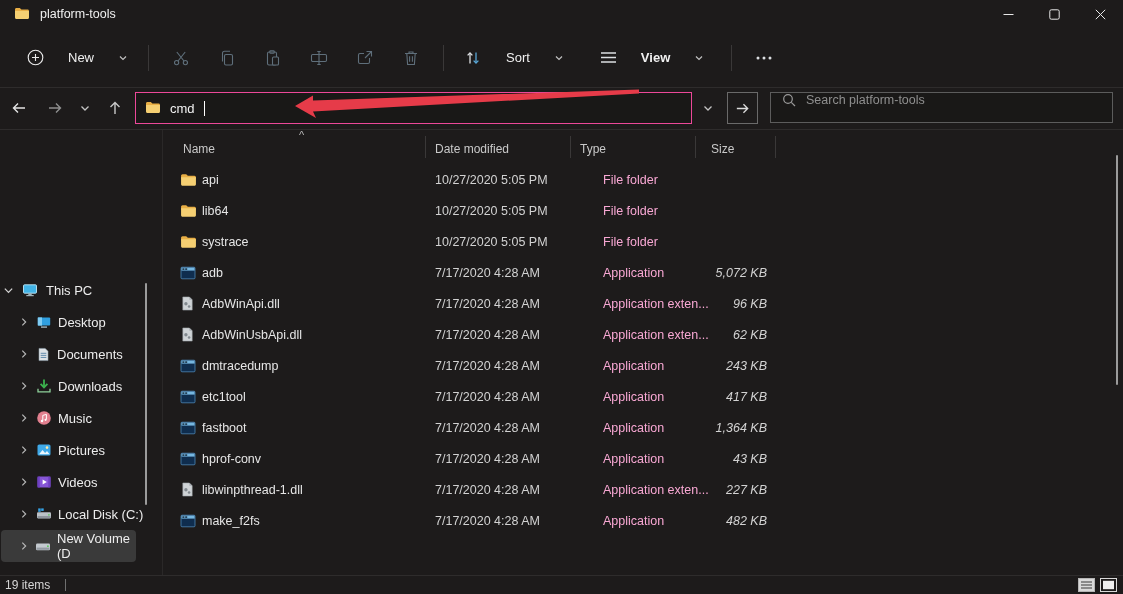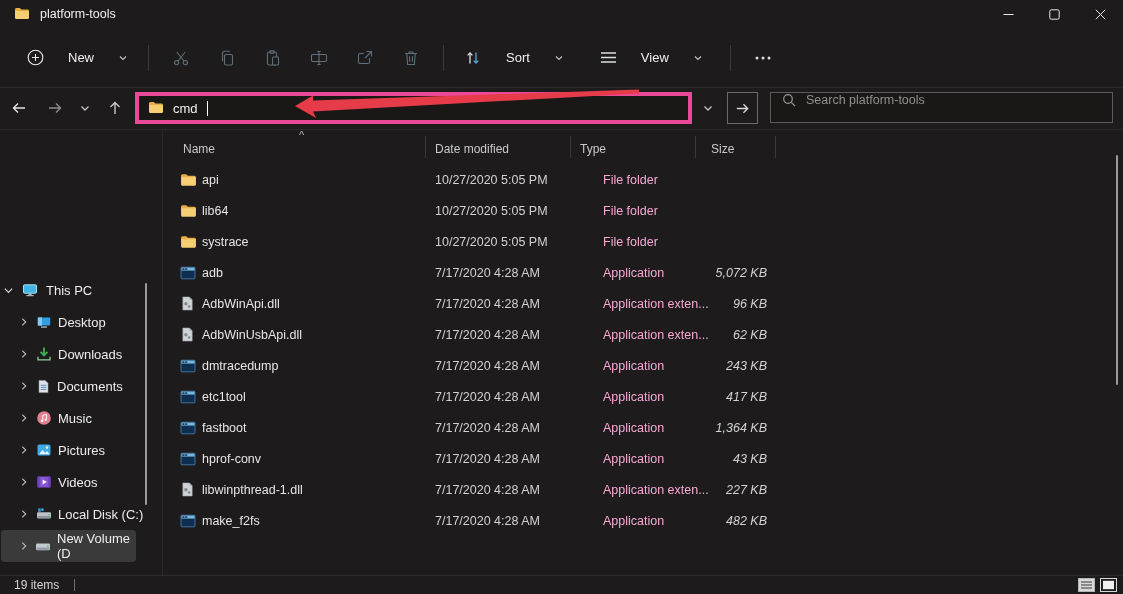--- a/index.html
+++ b/index.html
@@ -25,21 +25,21 @@
   .tb-sep { width:1px; height:26px; background:#3a3838; margin:0 9px; }
   .icn { display:flex; align-items:center; }
 
   .divider-h { height:1px; background:#2e2c2c; }
 
   
   .navbar { height:41px; position:relative; }
   .nav-btn { position:absolute; top:5px; width:30px; height:30px; display:flex; align-items:center;
              justify-content:center; border-radius:4px; }
   .addressbar { position:absolute; left:135px; top:4px; width:557px; height:32px;
-                border:4px solid #ec4899; background:#191817; display:flex; align-items:center;
+                border:1px solid #ec4899; background:#191817; display:flex; align-items:center;
                 padding:0 9px; gap:9px; }
   .addr-text { font-size:13px; color:#f2f2f2; }
   .caret { width:1px; height:15px; background:#ffffff; animation: blink 1.1s steps(1) infinite; }
   @keyframes blink { 50% { opacity:0; } }
   .addr-dd { position:absolute; left:693px; top:4px; width:30px; height:32px; display:flex;
              align-items:center; justify-content:center; }
   .go-btn { position:absolute; left:727px; top:4px; width:31px; height:32px; border:1px solid #6a6a6a;
             display:flex; align-items:center; justify-content:center; background:transparent; }
   .searchbox { position:absolute; left:770px; top:4px; width:343px; height:31px;
                border:1px solid #5c5c5c; background:#191817; display:flex; align-items:flex-start;
@@ -77,21 +77,21 @@
   .c-date { position:absolute; left:272px; top:8px; color:#d2d2d2; }
   .c-type { position:absolute; left:440px; top:8px; color:#f9a8d4; }
   .c-size { position:absolute; left:528px; top:8px; width:76px; text-align:right; color:#d2d2d2;font-style:italic; }
 
   .scrollthumb { position:absolute; background:#9b9b9b; border-radius:2px; }
   .thumb-main { left:1116px; top:155px; width:2px; height:230px; }
   .thumb-side { left:145px; top:283px; width:2px; height:222px; }
 
   
   .statusbar { position:absolute; left:0; right:0; bottom:0; height:19px; border-top:1px solid #2e2c2c;
-               display:flex; align-items:center; padding-left:14px; font-size:12px; color:#d6d6d6;
+               display:flex; align-items:center; padding-left:5px; font-size:12px; color:#d6d6d6;
                background:#1d1b1b; }
   .status-sep { width:1px; height:12px; background:#6f6f6f; margin-left:15px; }
   .view-toggles { margin-left:auto; display:flex; gap:3px; margin-right:5px; align-items:center; }
   .vt-btn { display:flex; align-items:center; justify-content:center; padding:1px; }
 
   .overlay { position:absolute; left:0; top:0; pointer-events:none; z-index:60; }
 </style>
 </head>
 <body>
 
@@ -204,21 +204,21 @@
           </g>
         </svg>
     </span>
     <span>Sort</span>
     <span class="icn">
       <svg width="10" height="10" viewBox="0 0 10 10" fill="none" stroke="#c0c0c0" stroke-width="1.2">
           <path d="M2 3.5l3 3 3-3"></path>
         </svg>
     </span>
   </button>
-  <button class="tbtn" style="margin-left:14px;">
+  <button class="tbtn" style="margin-left:14px;font-weight:bold;">
     <span class="icn">
       <svg width="17" height="15" viewBox="0 0 17 15" stroke="#dcdfe2" stroke-width="1.3">
           <path d="M1 3h15M1 7.5h15M1 12h15"></path>
         </svg>
     </span>
     <span>View</span>
     <span class="icn">
       <svg width="10" height="10" viewBox="0 0 10 10" fill="none" stroke="#c0c0c0" stroke-width="1.2">
           <path d="M2 3.5l3 3 3-3"></path>
         </svg>
@@ -326,43 +326,43 @@
         </span>
         <span>Desktop</span>
       </div>
       <div class="srow lvl1">
         <span class="chev">
           <svg width="10" height="10" viewBox="0 0 12 12" fill="none" stroke="#b9b9b9" stroke-width="1.4">
             <path d="M4 2l4 4-4 4"></path>
           </svg>
         </span>
         <span class="sicon">
-          <svg viewBox="0 0 16 16" width="16" height="16" fill="none">
-            <path d="M8 1.5v7.5" stroke="#3cb34e" stroke-width="1.8"></path>
-            <path d="M4.6 5.8L8 9.4l3.4-3.6" stroke="#3cb34e" stroke-width="1.8"></path>
-            <path d="M2 10.8v3h12v-3" stroke="#8fd19b" stroke-width="1.3"></path>
-          </svg>
-        </span>
-        <span>Downloads</span>
-      </div>
-      <div class="srow lvl1">
-        <span class="chev">
-          <svg width="10" height="10" viewBox="0 0 12 12" fill="none" stroke="#b9b9b9" stroke-width="1.4">
-            <path d="M4 2l4 4-4 4"></path>
-          </svg>
-        </span>
-        <span class="sicon">
           <svg viewBox="0 0 16 16" width="15" height="15">
             <path d="M3.2 1.5h6.6l3 3v10H3.2z" fill="#dde2e6" stroke="#8fa0ac" stroke-width="0.6"></path>
             <rect x="5" y="6.2" width="6" height="1" fill="#5b87a8"></rect>
             <rect x="5" y="8.4" width="6" height="1" fill="#5b87a8"></rect>
             <rect x="5" y="10.6" width="6" height="1" fill="#5b87a8"></rect>
           </svg>
         </span>
         <span>Documents</span>
+      </div>
+      <div class="srow lvl1">
+        <span class="chev">
+          <svg width="10" height="10" viewBox="0 0 12 12" fill="none" stroke="#b9b9b9" stroke-width="1.4">
+            <path d="M4 2l4 4-4 4"></path>
+          </svg>
+        </span>
+        <span class="sicon">
+          <svg viewBox="0 0 16 16" width="16" height="16" fill="none">
+            <path d="M8 1.5v7.5" stroke="#3cb34e" stroke-width="1.8"></path>
+            <path d="M4.6 5.8L8 9.4l3.4-3.6" stroke="#3cb34e" stroke-width="1.8"></path>
+            <path d="M2 10.8v3h12v-3" stroke="#8fd19b" stroke-width="1.3"></path>
+          </svg>
+        </span>
+        <span>Downloads</span>
       </div>
       <div class="srow lvl1">
         <span class="chev">
           <svg width="10" height="10" viewBox="0 0 12 12" fill="none" stroke="#b9b9b9" stroke-width="1.4">
             <path d="M4 2l4 4-4 4"></path>
           </svg>
         </span>
         <span class="sicon">
           <svg viewBox="0 0 16 16" width="16" height="16">
             <circle cx="8" cy="8" r="6.8" fill="#e2808f"></circle>

